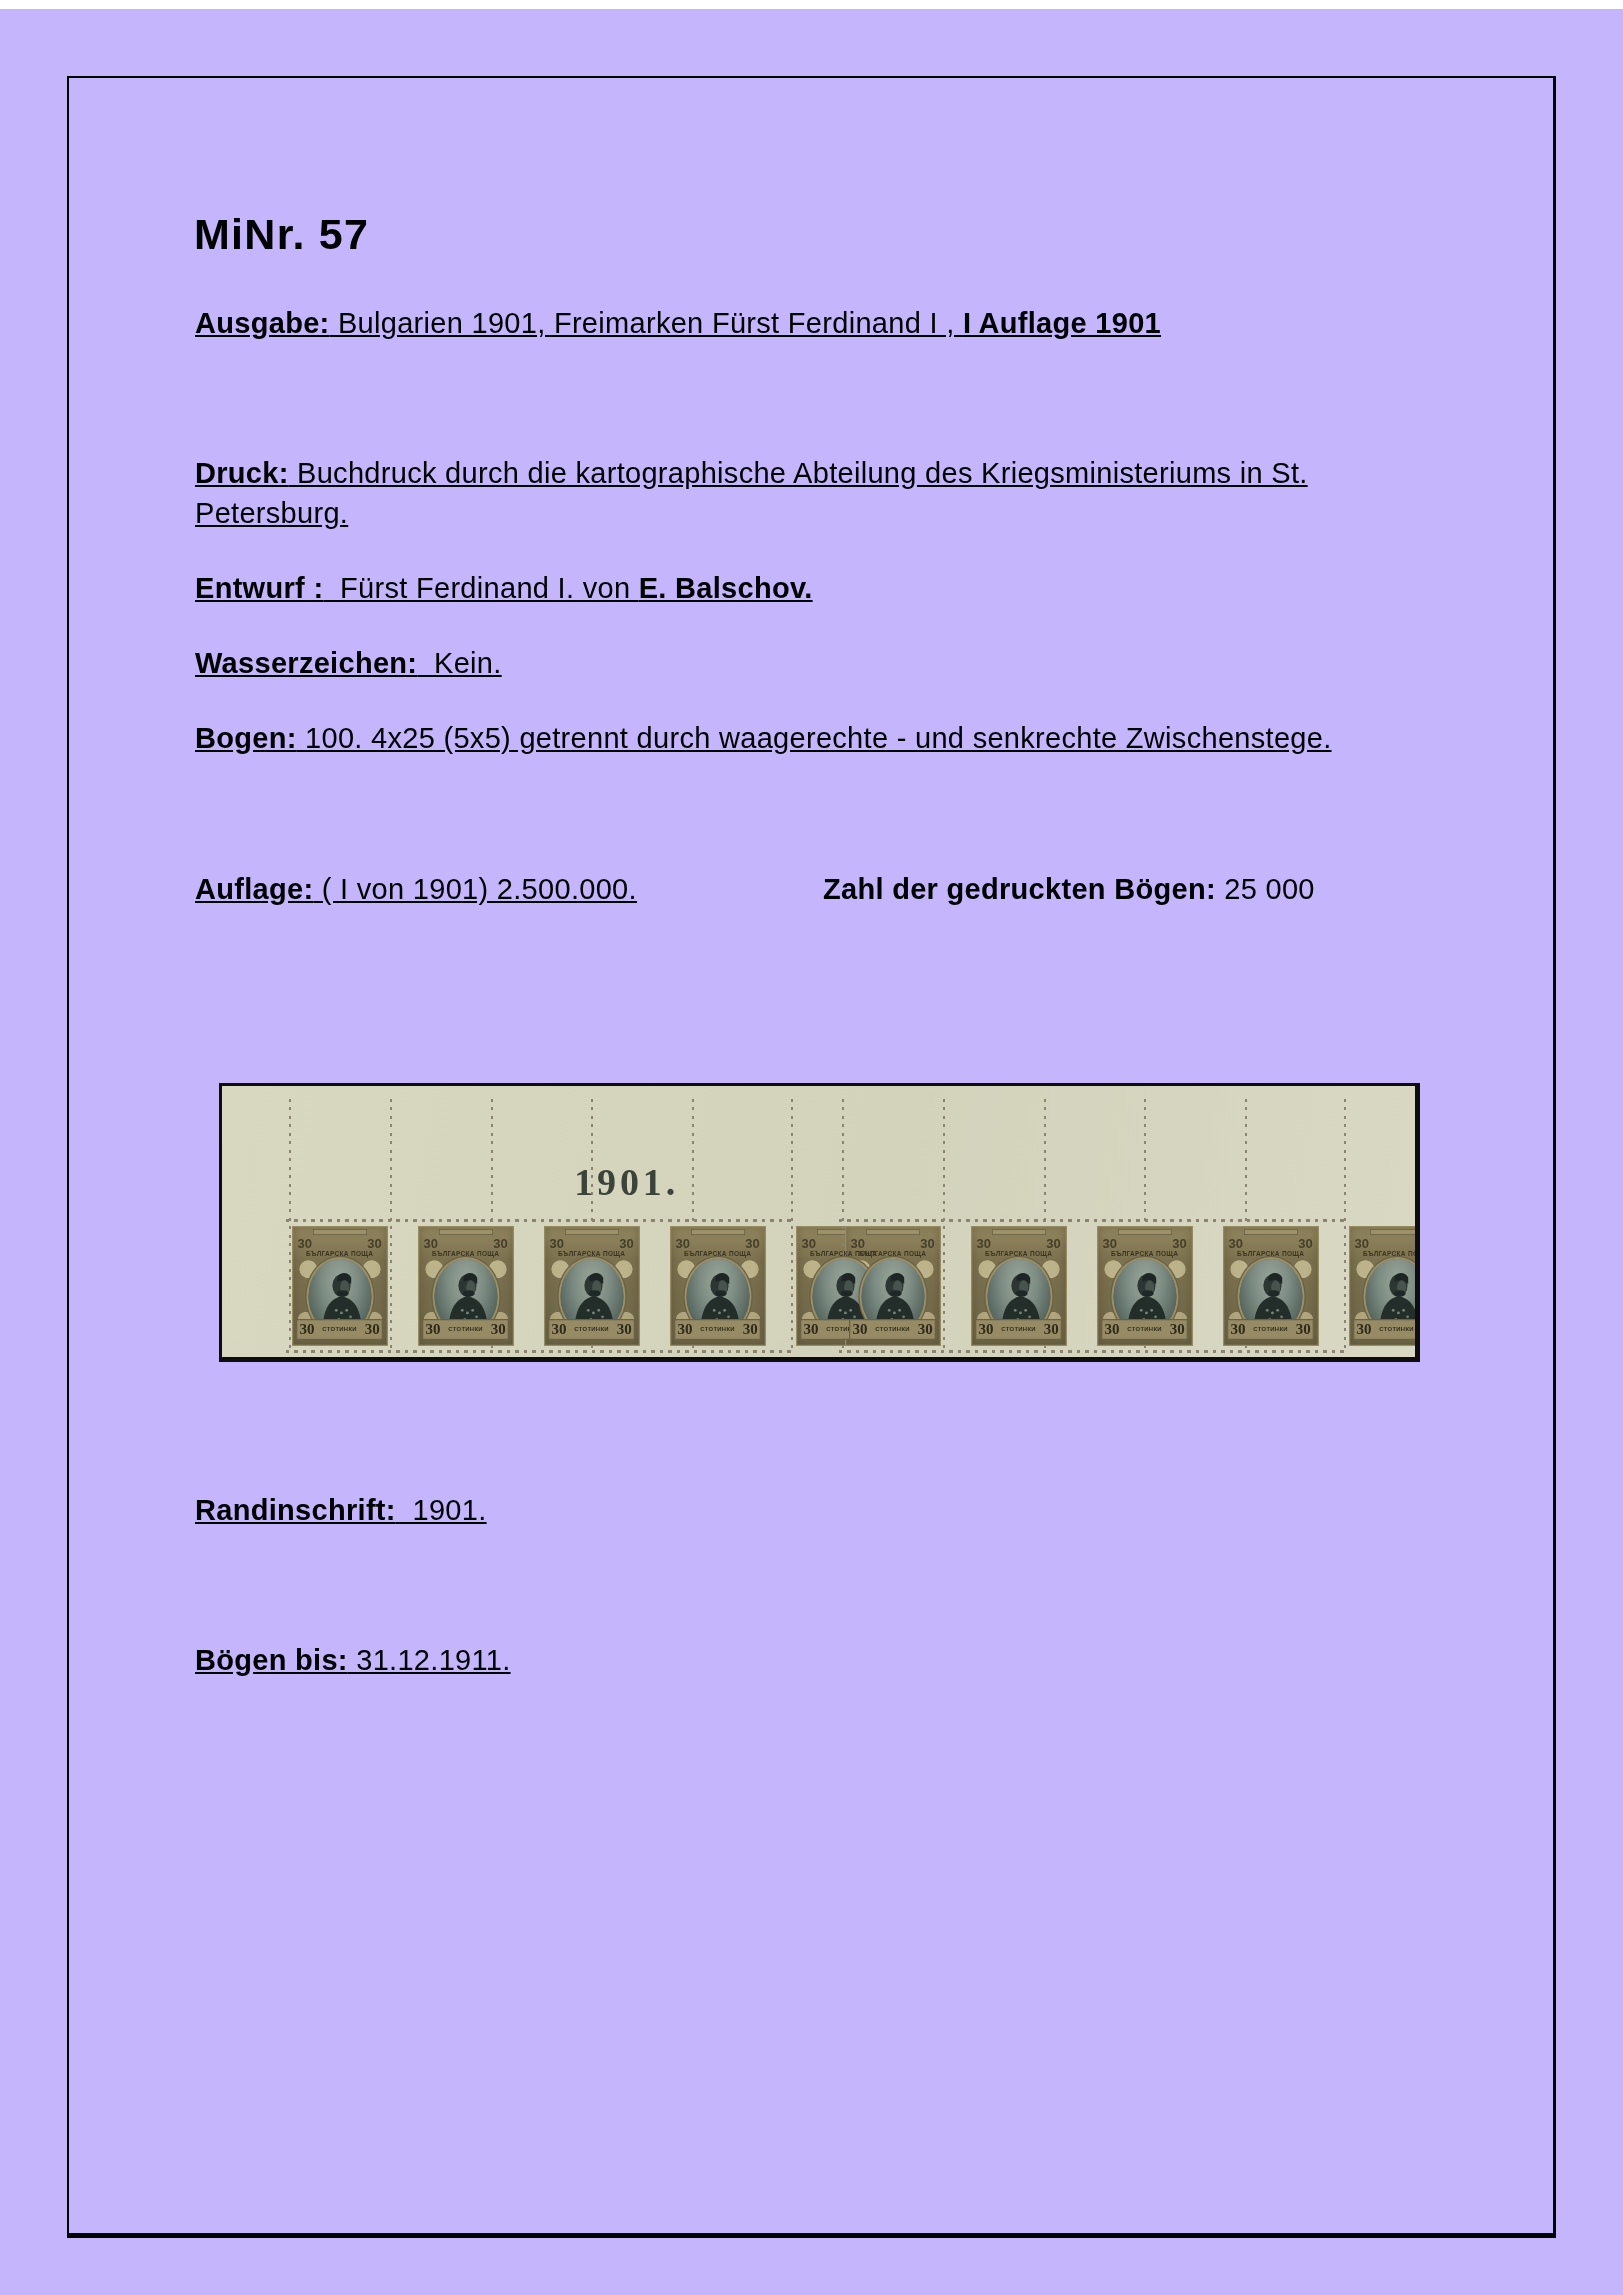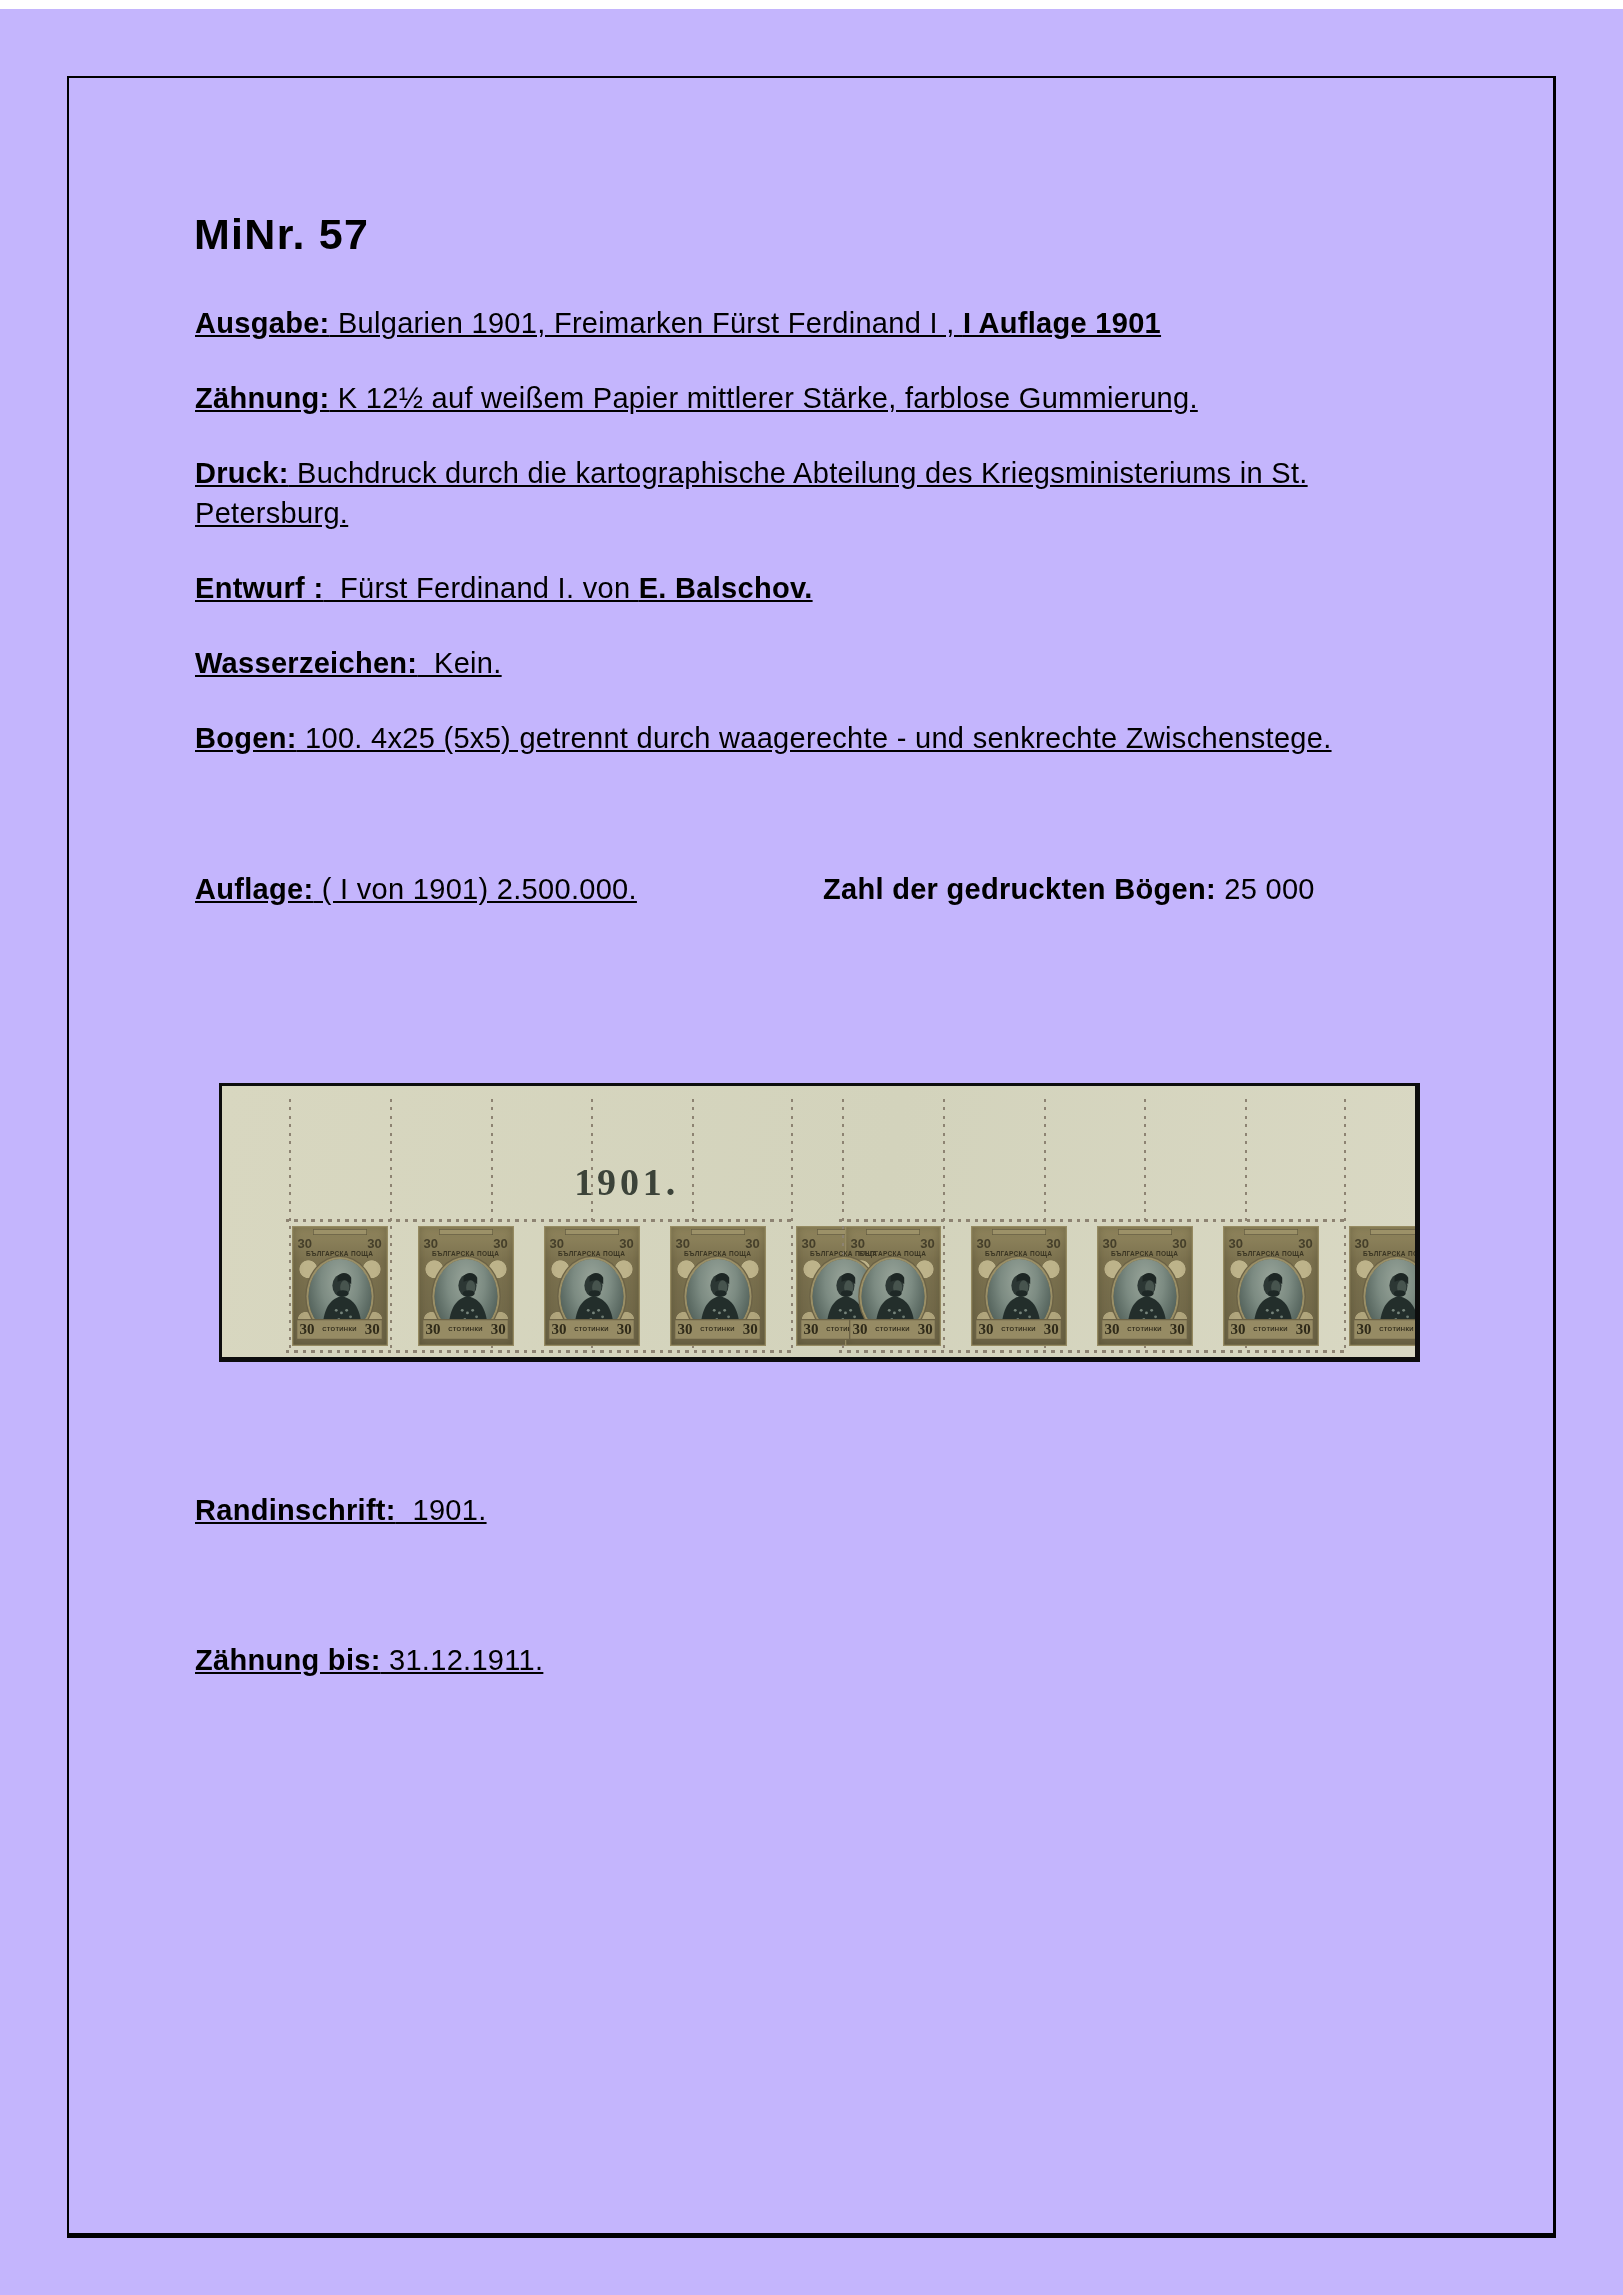--- a/index.html
+++ b/index.html
@@ -61,21 +61,20 @@
 </head>
 <body>
 
 <div class="page">
   <div class="frame"></div>
 
   <h1 class="title">MiNr. 57</h1>
 
   <p class="line" style="top:294px"><b>Ausgabe:</b><span> Bulgarien 1901, Freimarken Fürst Ferdinand I , </span><b>I Auflage 1901</b></p>
 
-  <p class="line" style="top:369px"><b>Zähnung:</b><span> K 12½ auf weißem Papier mittlerer Stärke, farblose Gummierung.</span></p>
 
   <p class="line" style="top:444px"><b>Druck:</b><span> Buchdruck durch die kartographische Abteilung des Kriegsministeriums in St.</span><span class="blockline">Petersburg.</span></p>
 
   <p class="line" style="top:559px"><b>Entwurf :</b><span>  Fürst Ferdinand I. von </span><b>E. Balschov.</b></p>
 
   <p class="line" style="top:634px"><b>Wasserzeichen:</b><span>  Kein.</span></p>
 
   <p class="line" style="top:709px"><b>Bogen:</b><span> 100. 4x25 (5x5) getrennt durch waagerechte - und senkrechte Zwischenstege.</span></p>
 
 
@@ -370,15 +369,15 @@
         </div>
         <i class="hperf bot"></i>
       </div>
 
     </div>
   </div>
 
   <p class="line" style="top:1481px"><b>Randinschrift:</b><span>  1901.</span></p>
 
 
-  <p class="line" style="top:1631px"><b>Zähnung bis:</b><span> 31.12.1911.</span></p>
+  <p class="line" style="top:1631px"><b>Bögen bis:</b><span> 31.12.1911.</span></p>
 </div>
 
 
 </body></html>

